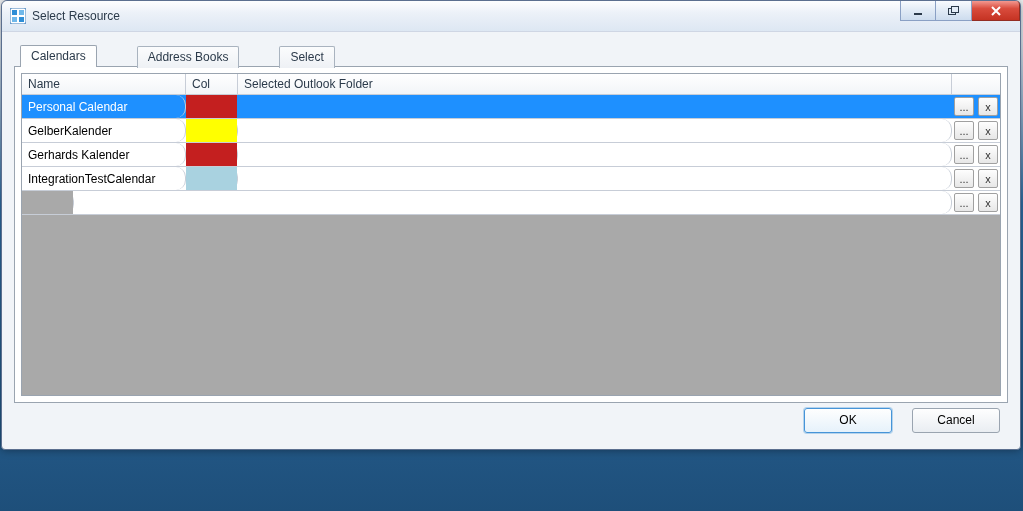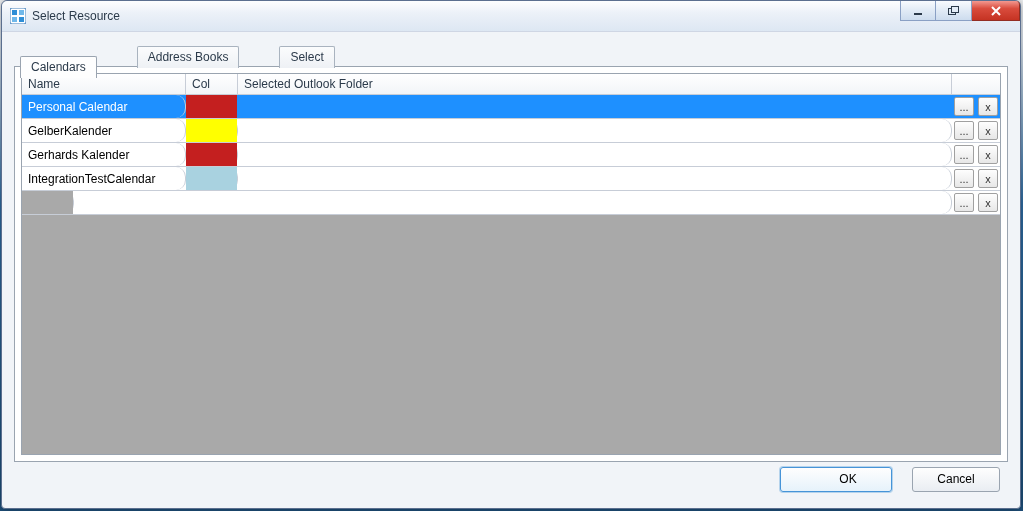--- a/index.html
+++ b/index.html
@@ -16,21 +16,21 @@
     inset: 0;
     background: linear-gradient(to bottom,
       #f3f5f7 0%, #e9eef3 3%, #dfe8f1 8%,
       #2f6ea6 40%, #1e4f7a 100%);
     z-index: 0;
   }
   
   .window {
     position: absolute;
     left: 1px; top: 0;
-    width: 1020px; height: 509px;
+    width: 1020px; height: 450px;
     background: #f1f4f8;
     border: 1px solid #5b6f8f;
     border-radius: 6px 6px 4px 4px;
     box-shadow: 0 0 8px rgba(0,0,0,0.4);
     z-index: 10;
     display: flex;
     flex-direction: column;
     box-sizing: border-box;
   }
   .titlebar {
@@ -97,21 +97,21 @@
     padding: 3px 10px 3px 10px;
     border-radius: 2px 2px 0 0;
     margin-right: 0px;
     color: #2b3a4a;
     cursor: default;
     position: relative;
   }
   .tab.active {
     background: #fefefe;
     border-color: #9aa4b0;
-    top: 12px;
+    top: 1px;
     padding-bottom: 4px;
   }
   .tab:not(.active){
     position: relative; top: 2px; margin-left: 40px;
   }
 
   .tabpanel {
     border: 1px solid #9aa4b0;
     background: #ffffff;
     flex: 1;
@@ -204,21 +204,20 @@
     border: 1px solid #9aa4b0;
     border-radius: 3px;
     background: linear-gradient(to bottom,#fefefe,#e9edf2);
     display: flex; align-items:center; justify-content:center;
     cursor: default;
   }
   .btn.default {
     border-color: #4694d8;
     box-shadow: 0 0 0 1px rgba(70,148,216,0.35);
     background: linear-gradient(to bottom,#fefefe,#e6f2fb);
-    padding-left: 24px;
   }
 </style>
 </head>
 <body>
 
 <div class="backdrop"></div>
 
 <div class="window">
   <div class="titlebar">
     <span class="appicon">

